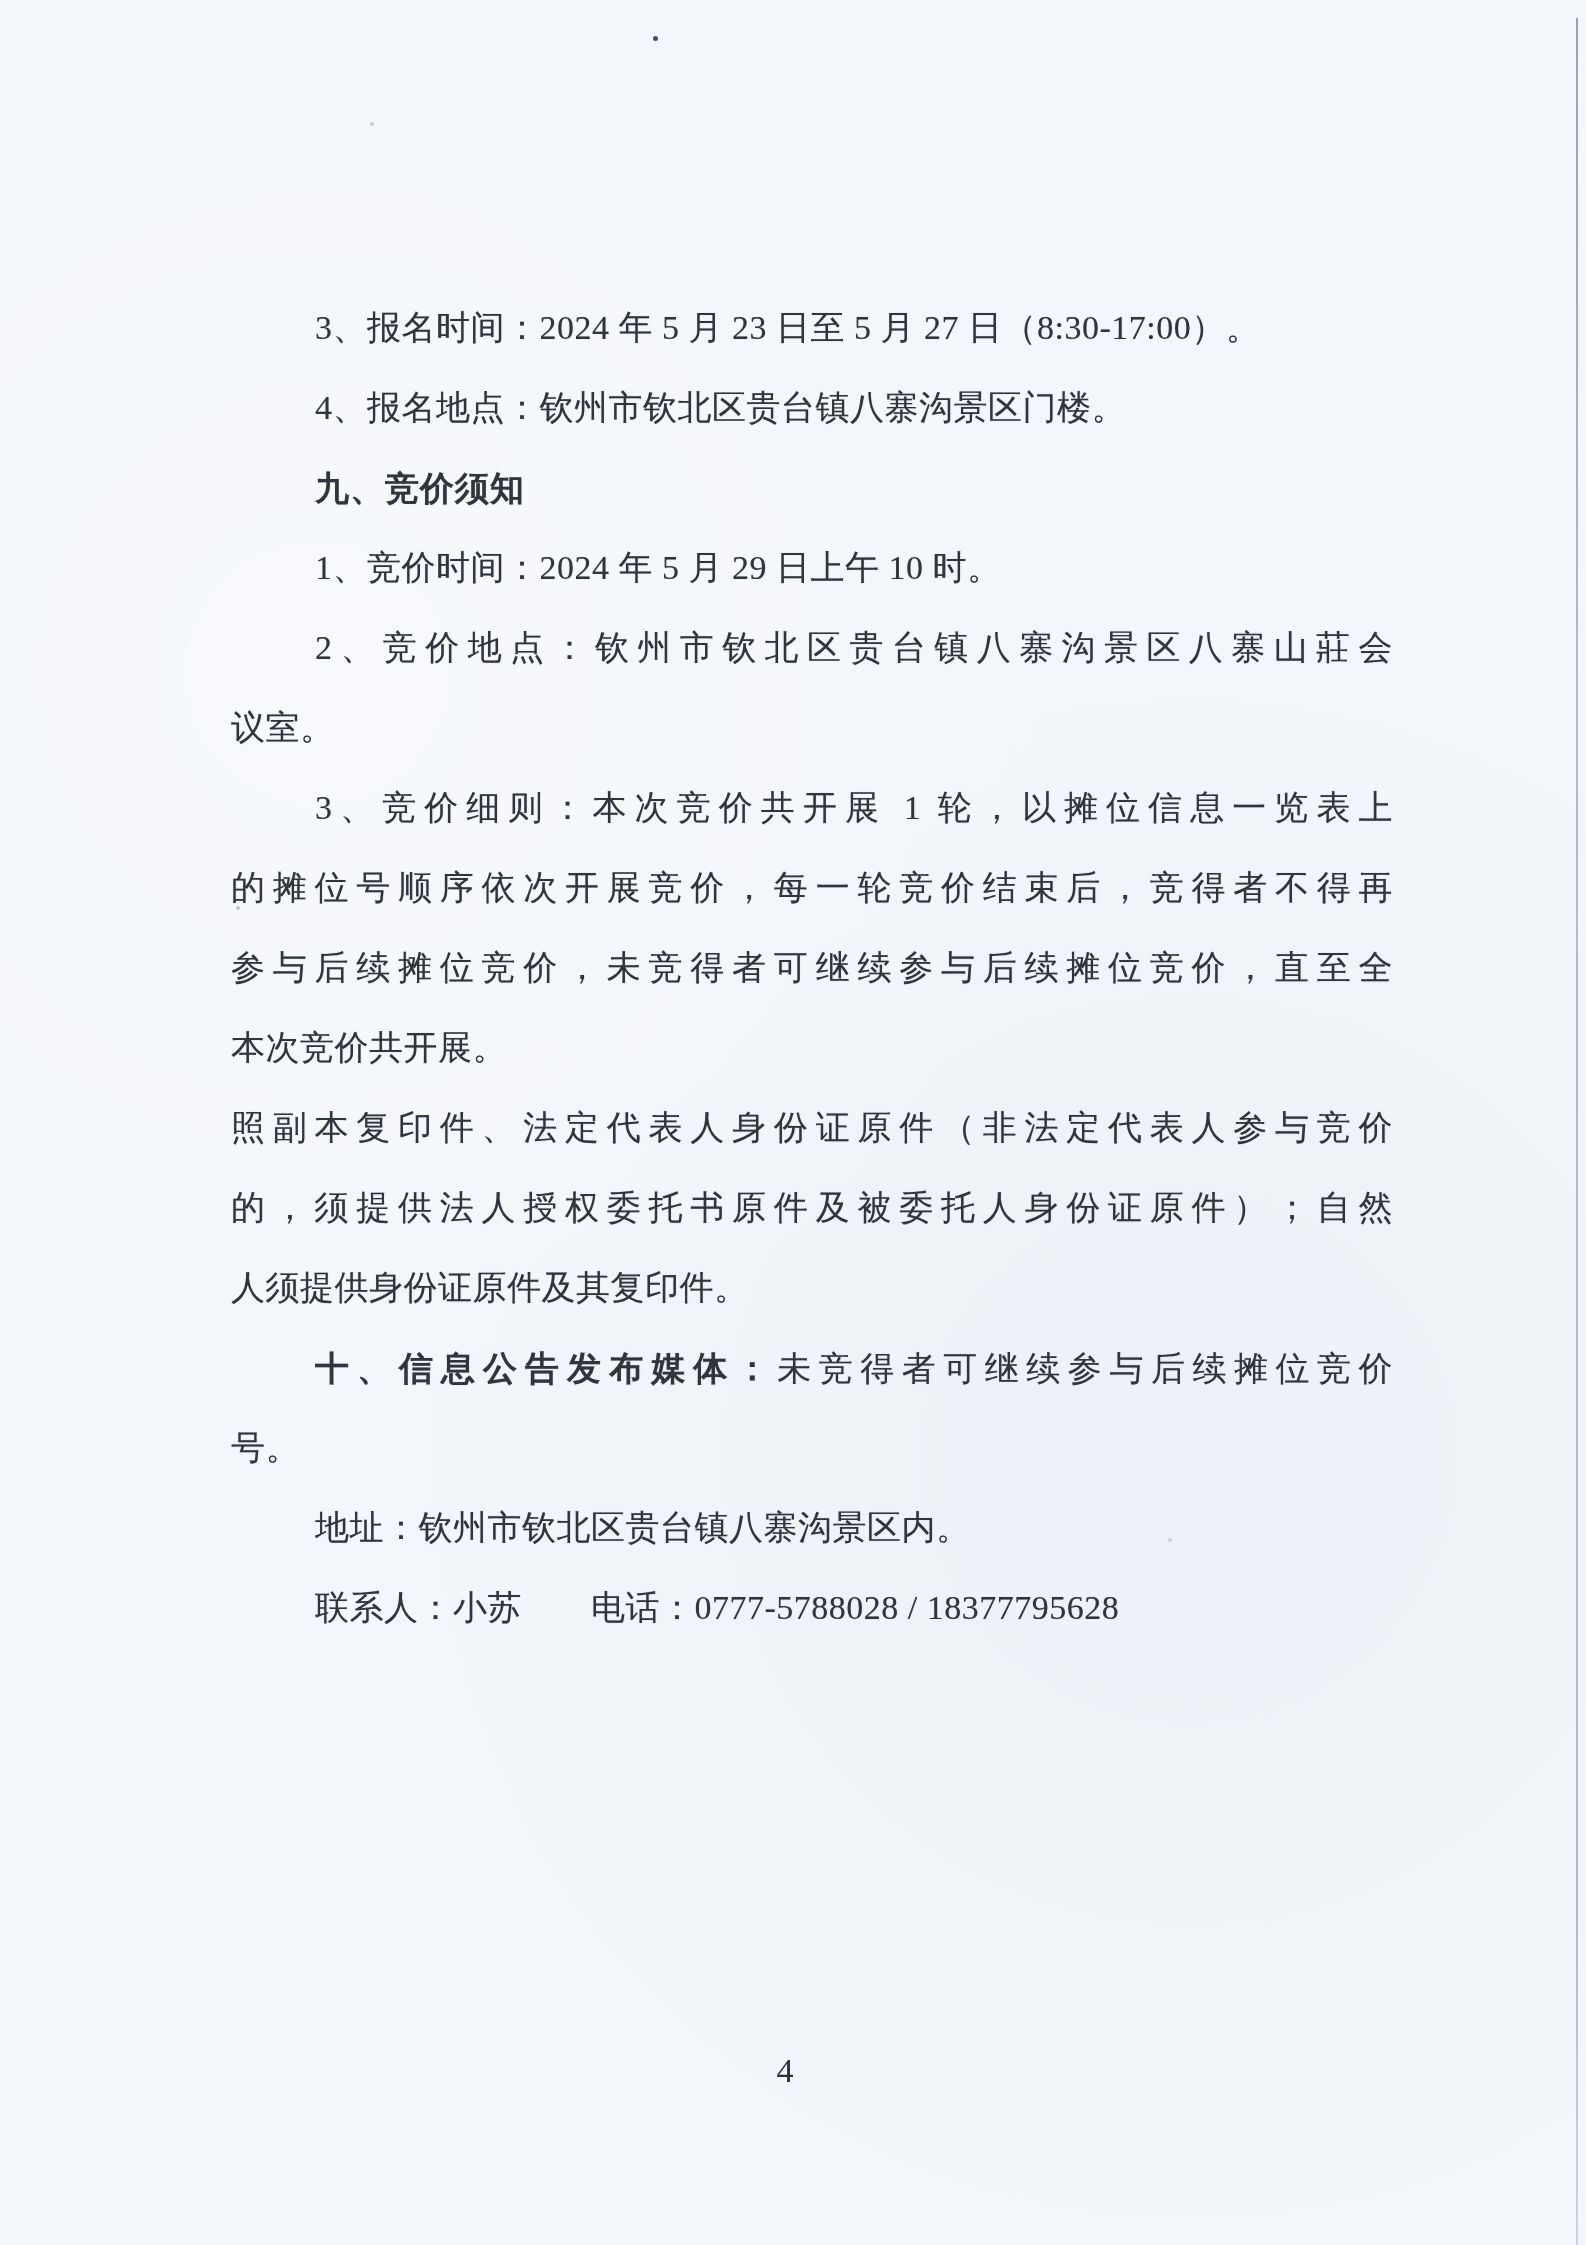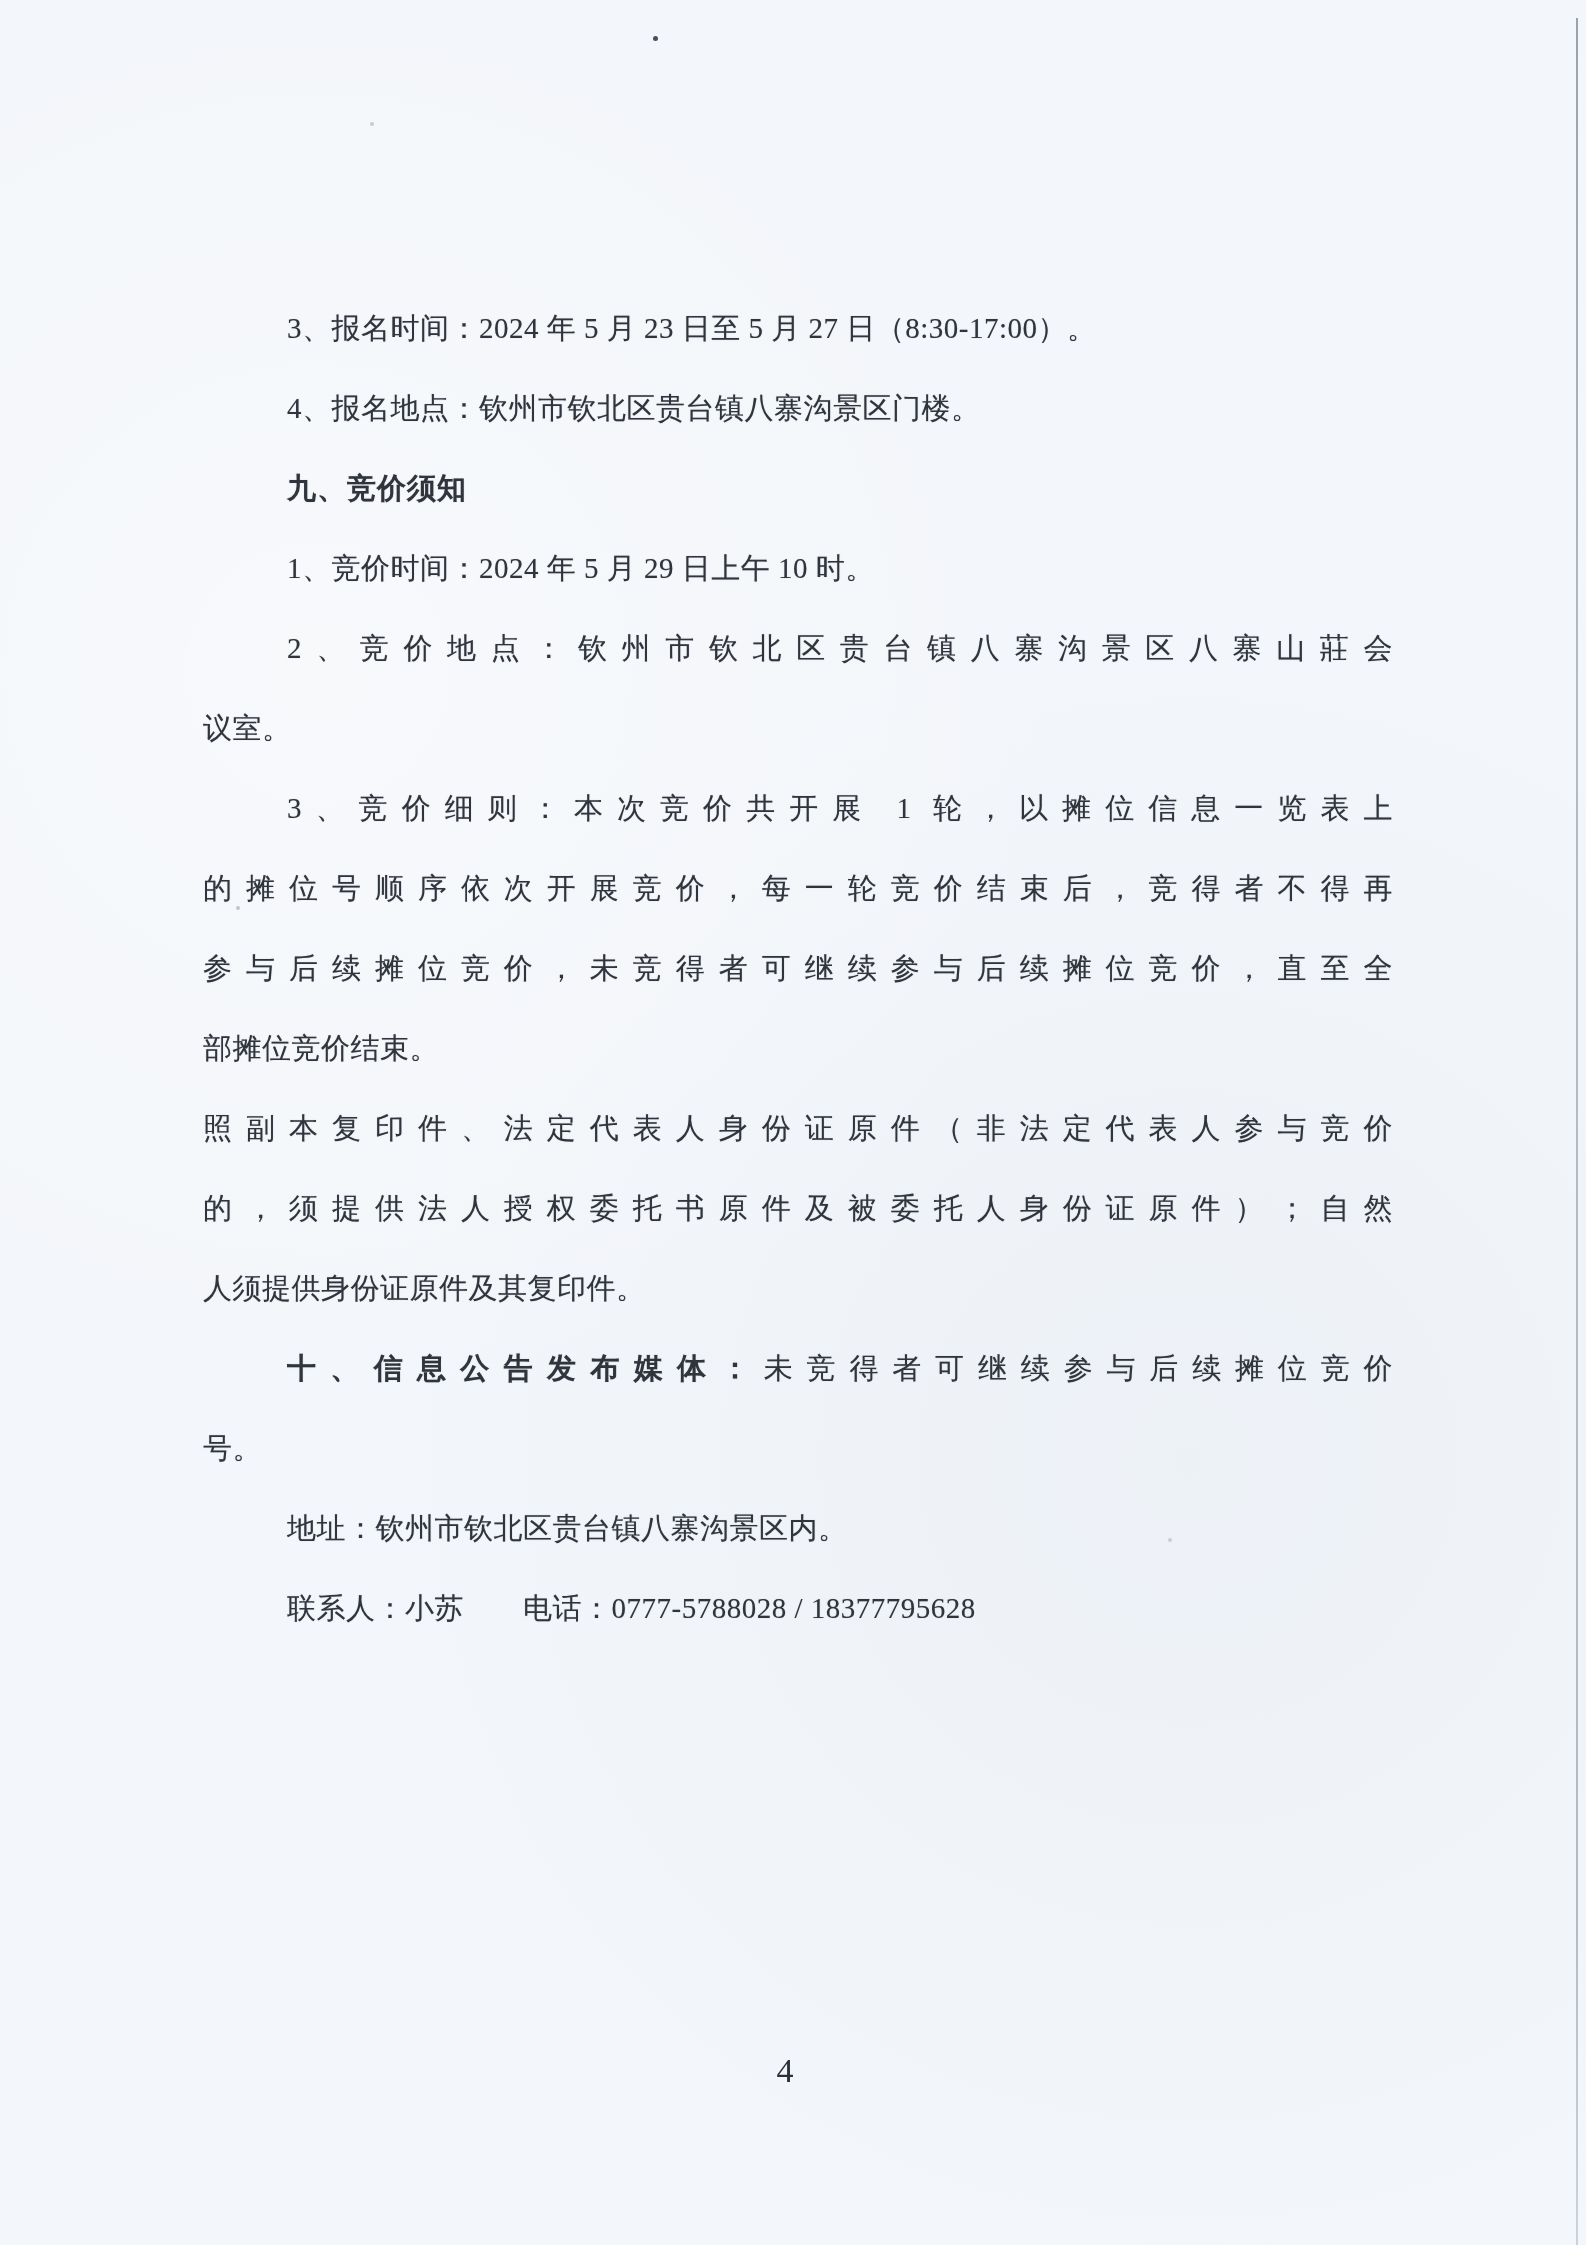--- a/index.html
+++ b/index.html
@@ -23,25 +23,26 @@
       var(--bg);
   }
   .text-block{
     position:absolute;
     left:203px;top:288px;
     width:1190px;
   }
   .line{
     height:80px;
     line-height:80px;
-    font-size:29px;
+    font-size:34px;
     color:var(--ink);
     white-space:nowrap;
     text-shadow:0 0 1px rgba(62,68,80,.38);
     letter-spacing:.5px;
+    margin-left:28px;
   }
   .line.indent{padding-left:84px;}
   .line.fill{
     white-space:normal;
     text-align:justify;
     text-align-last:justify;
   }
   .seg{color:inherit;}
   .seg.bold{
     font-family:"Liberation Sans","DejaVu Sans",sans-serif;
@@ -83,21 +84,21 @@
   <div class="text-block">
       <div class="line indent"><span class="seg">3、报名时间：2024 年 5 月 23 日至 5 月 27 日（8:30-17:00）。</span></div>
       <div class="line indent"><span class="seg">4、报名地点：钦州市钦北区贵台镇八寨沟景区门楼。</span></div>
       <div class="line indent"><span class="seg bold">九、竞价须知</span></div>
       <div class="line indent"><span class="seg">1、竞价时间：2024 年 5 月 29 日上午 10 时。</span></div>
       <div class="line indent fill"><span class="seg">2、竞价地点：钦州市钦北区贵台镇八寨沟景区八寨山莊会</span></div>
       <div class="line"><span class="seg">议室。</span></div>
       <div class="line indent fill"><span class="seg">3、竞价细则：本次竞价共开展 1 轮，以摊位信息一览表上</span></div>
       <div class="line fill"><span class="seg">的摊位号顺序依次开展竞价，每一轮竞价结束后，竞得者不得再</span></div>
       <div class="line fill"><span class="seg">参与后续摊位竞价，未竞得者可继续参与后续摊位竞价，直至全</span></div>
-      <div class="line"><span class="seg">部摊位竞价结束。</span></div>
+      <div class="line"><span class="seg">本次竞价共开展。</span></div>
       <div class="line fill"><span class="seg">照副本复印件、法定代表人身份证原件（非法定代表人参与竞价</span></div>
       <div class="line fill"><span class="seg">的，须提供法人授权委托书原件及被委托人身份证原件）；自然</span></div>
       <div class="line"><span class="seg">人须提供身份证原件及其复印件。</span></div>
       <div class="line indent fill"><span class="seg bold">十、信息公告发布媒体：</span><span class="seg">未竞得者可继续参与后续摊位竞价</span></div>
       <div class="line"><span class="seg">号。</span></div>
       <div class="line indent"><span class="seg">地址：钦州市钦北区贵台镇八寨沟景区内。</span></div>
       <div class="line indent"><span class="seg">联系人：小苏　　电话：0777-5788028 / 18377795628</span></div>
     </div>
 
   <div class="page-number">4</div>

